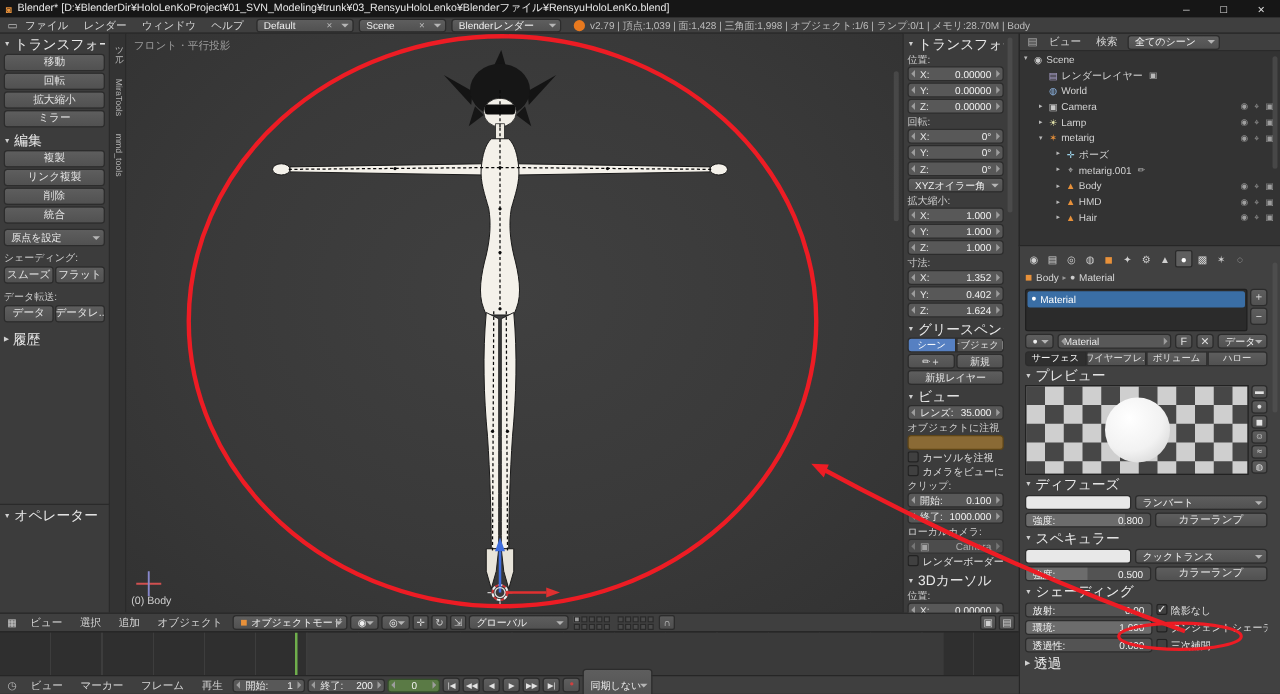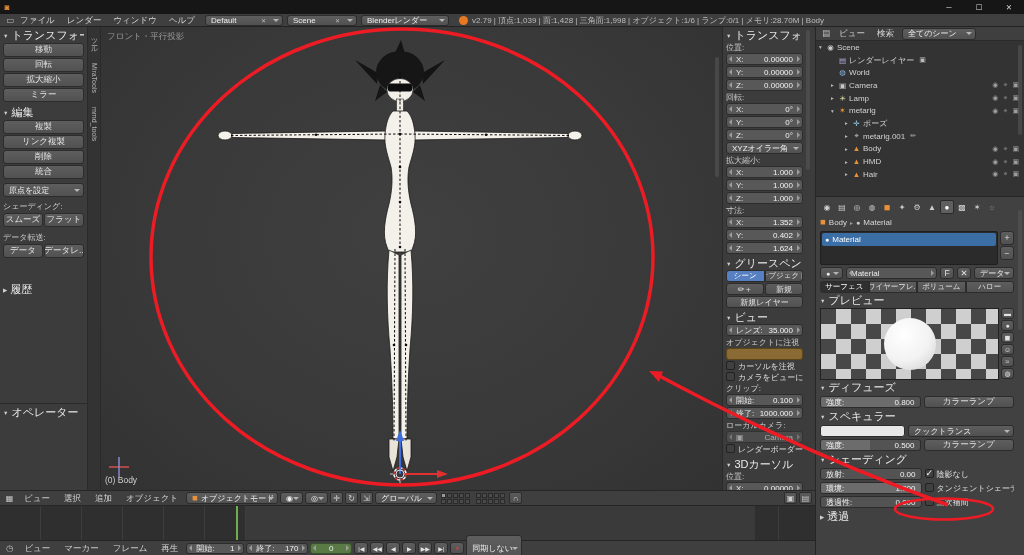--- a/index.html
+++ b/index.html
@@ -108,20 +108,21 @@
 #curframe{background:#5a7a45;border-color:#35502a;width:42px}
 
 #anno{left:0;top:0;width:1024px;height:555px;z-index:60;pointer-events:none}
 .scroll{position:absolute;background:#555;border-radius:2px;opacity:.6}
 </style>
 </head>
 <body>
 
 <div id="titlebar" class="abs">
   <span class="ticon">◙</span>
+  <span style="white-space:nowrap;overflow:hidden">Blender* [D:¥BlenderDir¥HoloLenKoProject¥01_SVN_Modeling¥trunk¥03_RensyuHoloLenko¥Blenderファイル¥RensyuHoloLenKo.blend]</span>
   <span style="margin-left:auto;display:flex">
     <span class="wbtn">─</span>
     <span class="wbtn">☐</span>
     <span class="wbtn">✕</span>
   </span>
 </div>
 
 <div id="infobar" class="abs">
   <span class="mn" style="width:14px;color:#bbb">▭</span>
   <span class="mn">ファイル</span>
@@ -160,21 +161,21 @@
   <div class="lbl" style="margin-top:4px">シェーディング:</div>
   <div class="half">
     <div class="btn">スムーズ</div>
     <div class="btn">フラット</div>
   </div>
   <div class="lbl" style="margin-top:4px">データ転送:</div>
   <div class="half">
     <div class="btn">データ</div>
     <div class="btn">データレ..</div>
   </div>
-  <div class="hdr col" style="margin-top:24px">履歴</div>
+  <div class="hdr col" style="margin-top:6px">履歴</div>
 </div>
 <div id="opsep" class="abs">
   <div class="hdr">オペレーター</div>
 </div>
 
 <div id="tooltabs" class="abs">
   <span class="vt">ツール</span>
   <span class="vt">MiraTools</span>
   <span class="vt">mmd_tools</span>
 </div>
@@ -266,21 +267,21 @@
   </span>
   <span class="dd" style="width:22px">
       <span>◉</span>
     </span>
   <span class="dd" style="width:22px">
       <span>◎</span>
     </span>
   <span class="ic">✛</span>
   <span class="ic">↻</span>
   <span class="ic">⇲</span>
-  <span class="dd" style="width:62px">
+  <span class="dd" style="width:80px">
       <span>グローバル</span>
     </span>
   <span class="lyrg">
       <i class="on"></i>
       <i></i>
       <i></i>
       <i></i>
       <i></i>
       <i></i>
       <i></i>
@@ -581,20 +582,26 @@
       <div class="btn">▬</div>
       <div class="btn">●</div>
       <div class="btn">◼</div>
       <div class="btn">☺</div>
       <div class="btn">≈</div>
       <div class="btn">◍</div>
     </div>
   </div>
   <div class="hdr">ディフューズ</div>
   <div class="prow">
+    <span class="swatch w1"></span>
+    <span class="dd w1">
+        <span>ランバート</span>
+      </span>
+  </div>
+  <div class="prow">
     <span class="sl w1">
         <span class="fill" style="width:80%"></span>
         <span class="k">強度:</span>
         <span class="v">0.800</span>
       </span>
     <span class="btn w1" style="height:12px">カラーランプ</span>
   </div>
   <div class="hdr">スペキュラー</div>
   <div class="prow">
     <span class="swatch w1"></span>
@@ -656,21 +663,21 @@
   <span class="mn">ビュー</span>
   <span class="mn">マーカー</span>
   <span class="mn">フレーム</span>
   <span class="mn">再生</span>
   <span class="fld" style="width:58px">
       <span class="k">開始:</span>
       <span class="v">1</span>
     </span>
   <span class="fld" style="width:62px">
       <span class="k">終了:</span>
-      <span class="v">170</span>
+      <span class="v">200</span>
     </span>
   <span class="fld" id="curframe">
       <span class="v" style="margin:0 auto">0</span>
     </span>
   <span class="btn tb">|◀</span>
   <span class="btn tb">◀◀</span>
   <span class="btn tb">◀</span>
   <span class="btn tb">▶</span>
   <span class="btn tb">▶▶</span>
   <span class="btn tb">▶|</span>

